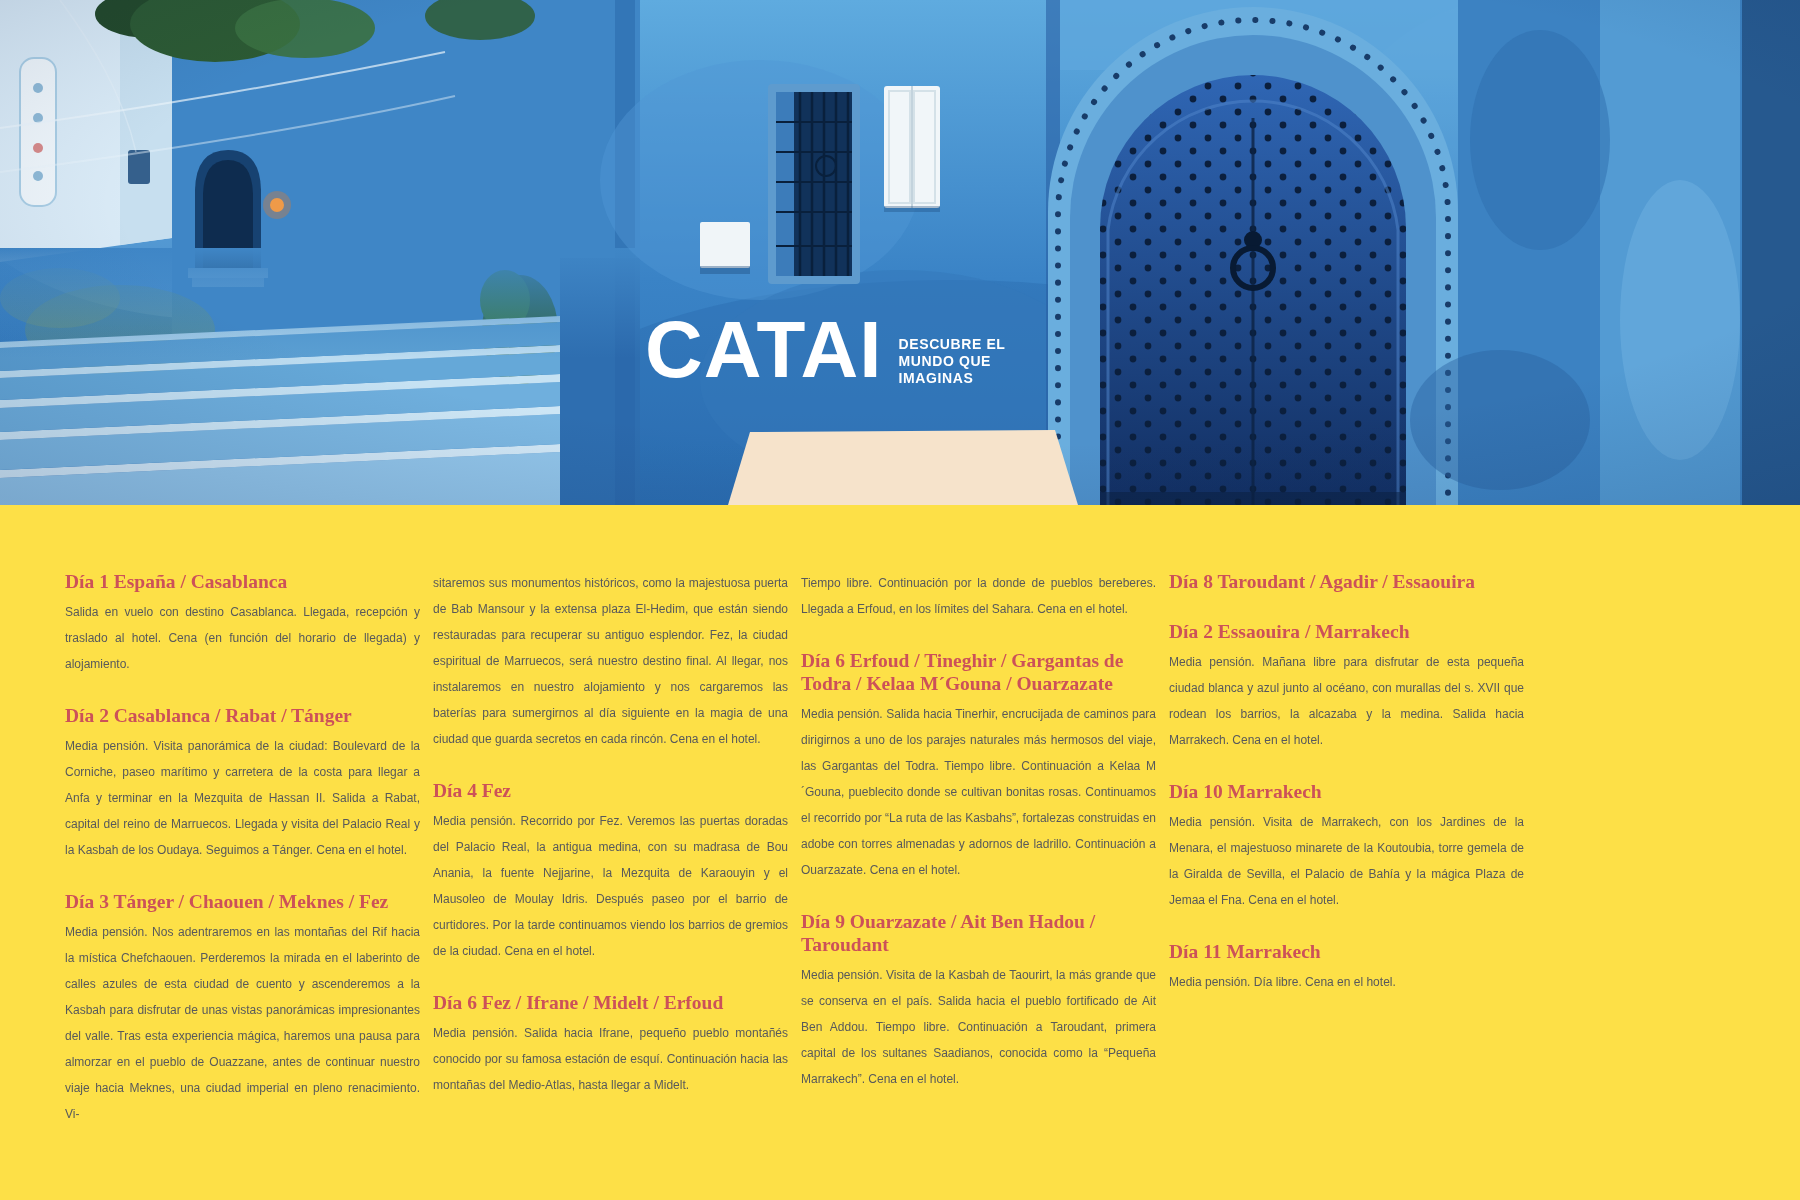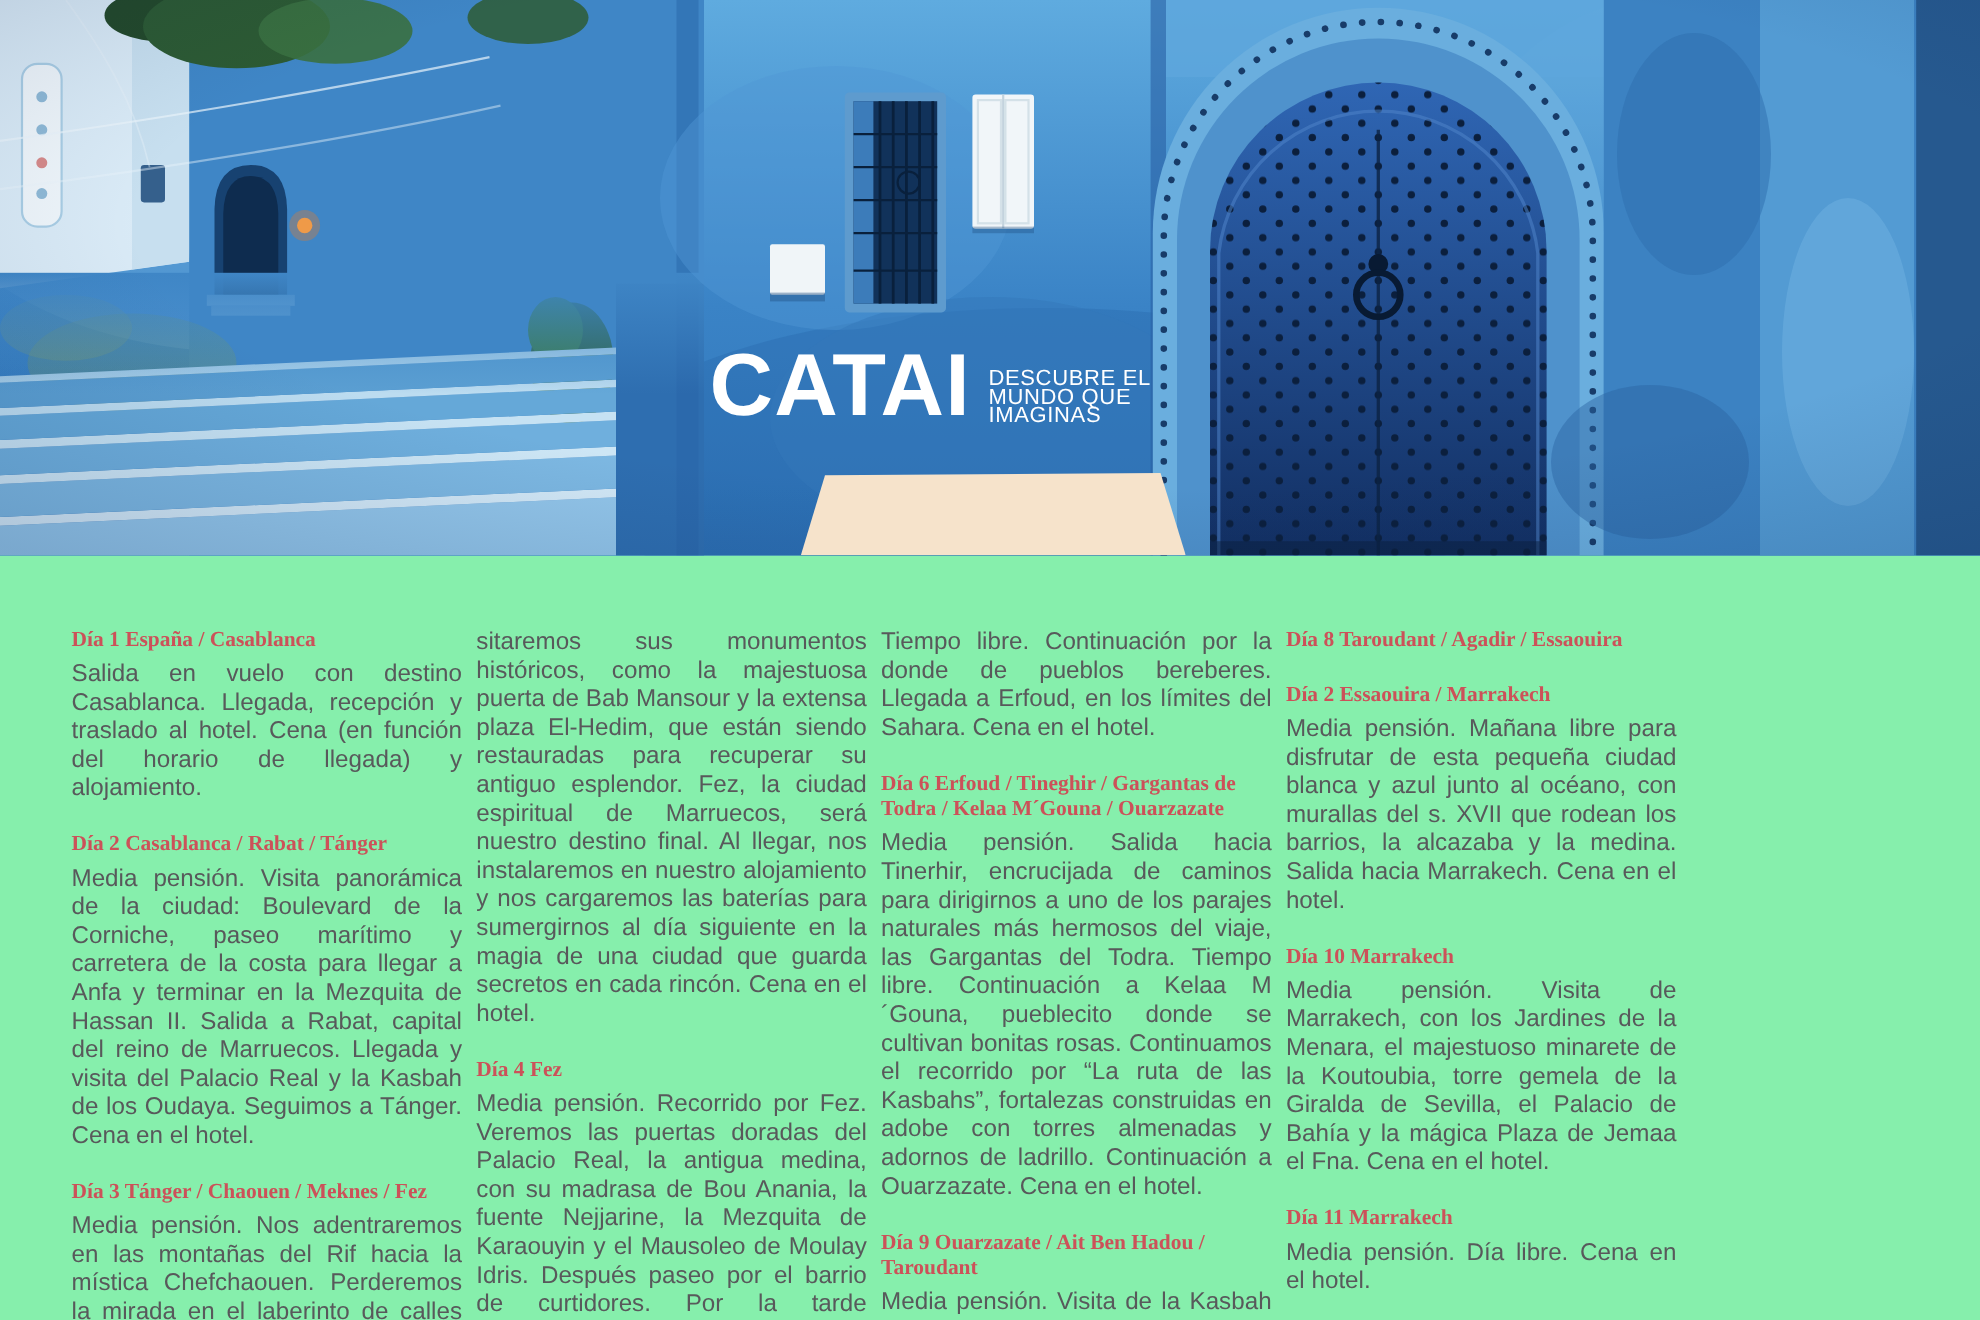--- a/index.html
+++ b/index.html
@@ -1,40 +1,40 @@
 <!DOCTYPE html>
 <html><head>
 <meta charset="utf-8">
 <style>
   html,body{margin:0;padding:0;background:#ffffff;}
-  .page{position:relative;width:1800px;height:1200px;background:#86efac;overflow:hidden;
+  .page{position:relative;width:1800px;height:1200px;background:#fde047;overflow:hidden;
         font-family:"Liberation Sans",sans-serif;}
 
   
   .hero{position:absolute;left:0;top:0;width:1800px;height:505px;overflow:hidden;background:#3a82c4;}
   .hero svg{display:block;}
 
   
   .logo{position:absolute;left:645px;top:316px;display:flex;align-items:flex-start;gap:16px;color:#ffffff;}
   .logo-word{font-size:80px;font-weight:800;line-height:0.85;letter-spacing:1px;
              font-family:"Liberation Sans",sans-serif;}
-  .logo-tag{margin-top:20px;font-size:20px;font-weight:400;line-height:17px;letter-spacing:0.6px;}
+  .logo-tag{margin-top:20px;font-size:14px;font-weight:700;line-height:17px;letter-spacing:0.6px;}
   .logo-tag span{display:block;}
 
   
   .beige-tab{position:absolute;left:718px;top:428px;width:368px;height:77px;background:#f6e3cb;
              clip-path:polygon(32px 4px,337px 2px,360px 77px,10px 77px);}
 
   
   .itinerary{position:absolute;left:65px;top:566px;width:1460px;
              display:grid;grid-template-columns:repeat(4,355px);column-gap:13px;}
   .entry{margin:4px 0 27px 0;}
   .day-h{font-family:"Liberation Serif",serif;font-weight:700;font-size:19.5px;line-height:23px;
          color:#cc5159;margin:0 0 6px 0;}
-  .day-p{font-size:22px;line-height:26px;color:#58595b;text-align:justify;margin:0;}
+  .day-p{font-size:12px;line-height:26px;color:#58595b;text-align:justify;margin:0;}
 </style>
 </head>
 <body>
 
 <div class="page">
 
   <div class="hero">
     <svg width="1800" height="505" viewBox="0 0 1800 505" preserveAspectRatio="none">
       <defs>
         <linearGradient id="bg" x1="0" y1="0" x2="0" y2="1">

